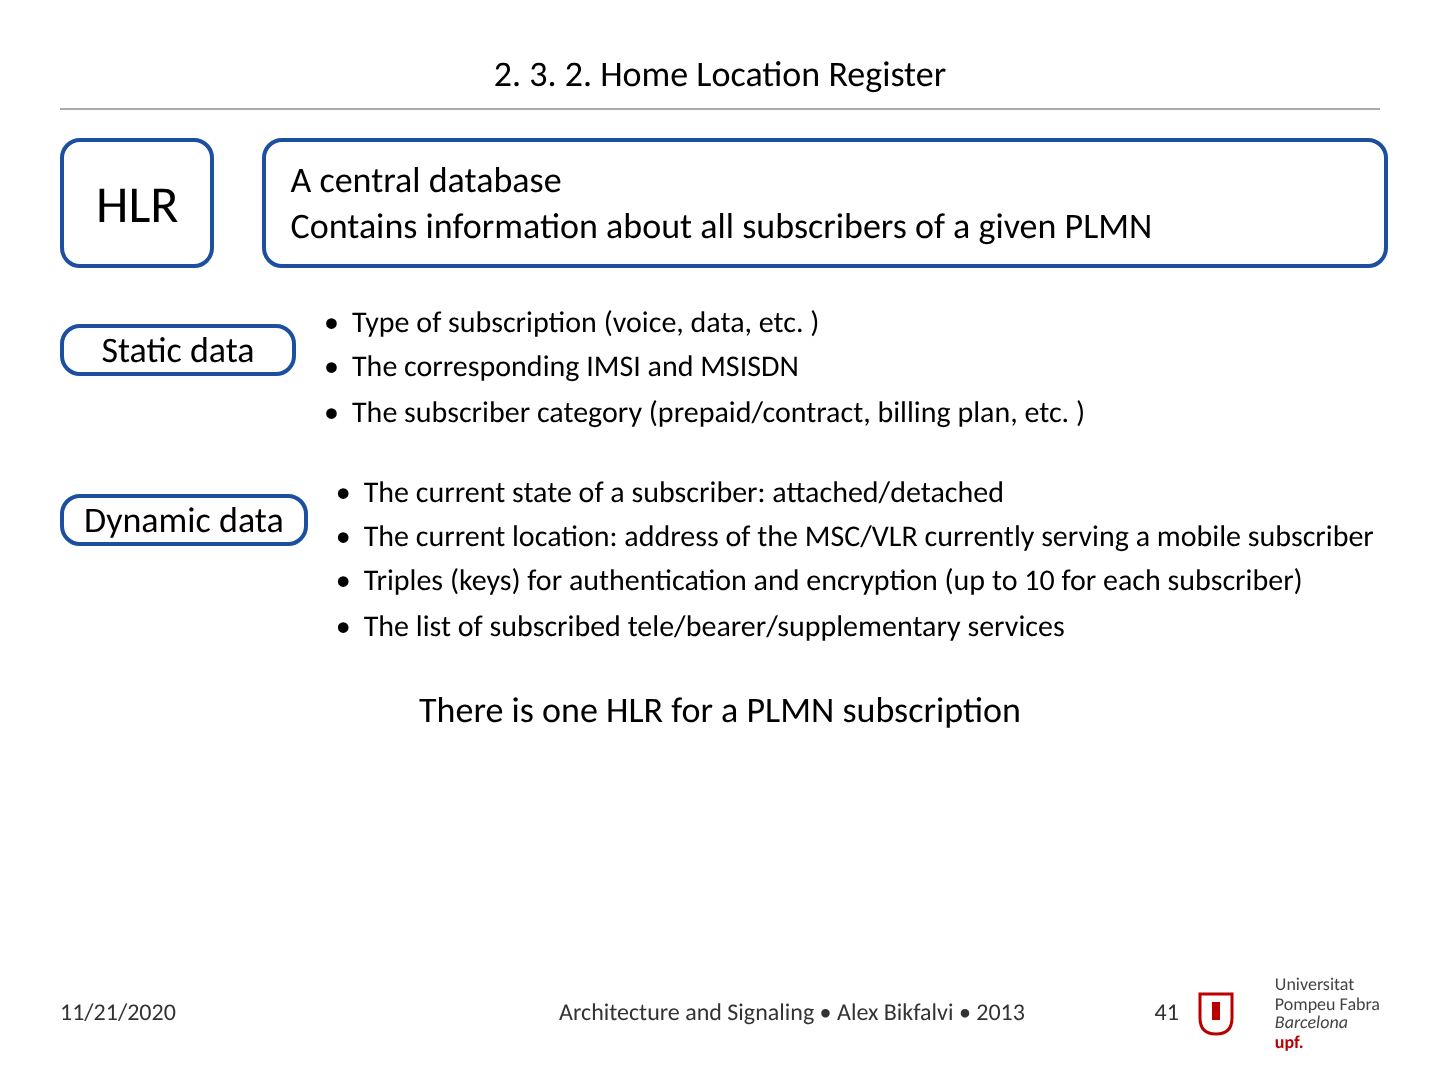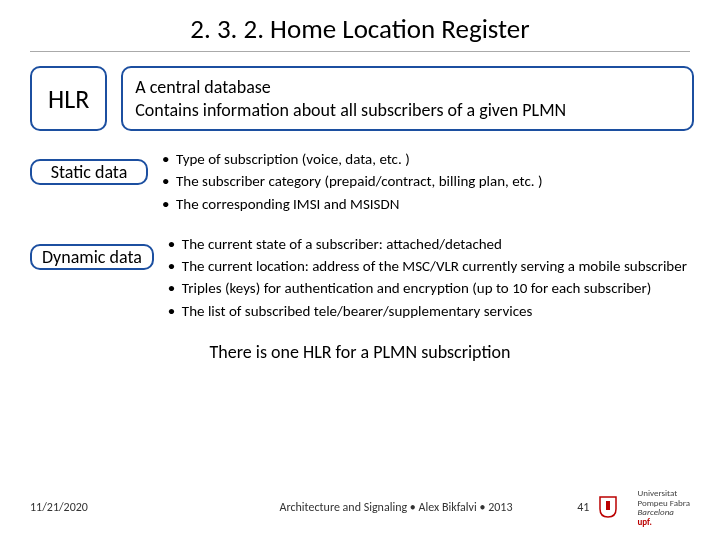--- a/index.html
+++ b/index.html
@@ -6,34 +6,35 @@
   body {
     width: 720px;
     height: 540px;
     font-family: Calibri, Arial, sans-serif;
     background: #fff;
     position: relative;
     color: #000;
   }
   .title {
     text-align: center;
-    font-size: 27px;
+    font-size: 18px;
     padding: 12px 0 6px 0;
     font-weight: 400;
+    margin-top: 14px;
   }
   .hr {
     border: none;
     border-top: 1px solid #aaa;
     margin: 0 30px 14px 30px;
   }
   .intro-row {
     display: flex;
     align-items: stretch;
     margin: 0 26px 18px 30px;
-    gap: 14px;
+    gap: 24px;
   }
   .hlr-box {
     border: 2px solid #1c4fa0;
     border-radius: 10px;
     padding: 4px 16px;
     font-size: 26px;
     font-weight: 400;
     display: flex;
     align-items: center;
     background: #fff;
@@ -133,22 +134,22 @@
   <div class="intro-text">
     <div>A central database</div>
     <div>Contains information about all subscribers of a given PLMN</div>
   </div>
 </div>
 
 <div class="section-row">
   <div class="label-box">Static data</div>
   <ul class="bullets">
     <li>Type of subscription (voice, data, etc. )</li>
+    <li>The corresponding IMSI and MSISDN</li>
     <li>The subscriber category (prepaid/contract, billing plan, etc. )</li>
-    <li>The corresponding IMSI and MSISDN</li>
   </ul>
 </div>
 
 <div class="section-row">
   <div class="label-box">Dynamic data</div>
   <ul class="bullets">
     <li>The current state of a subscriber: attached/detached</li>
     <li>The current location: address of the MSC/VLR currently serving a mobile subscriber</li>
     <li>Triples (keys) for authentication and encryption (up to 10 for each subscriber)</li>
     <li>The list of subscribed tele/bearer/supplementary services</li>

